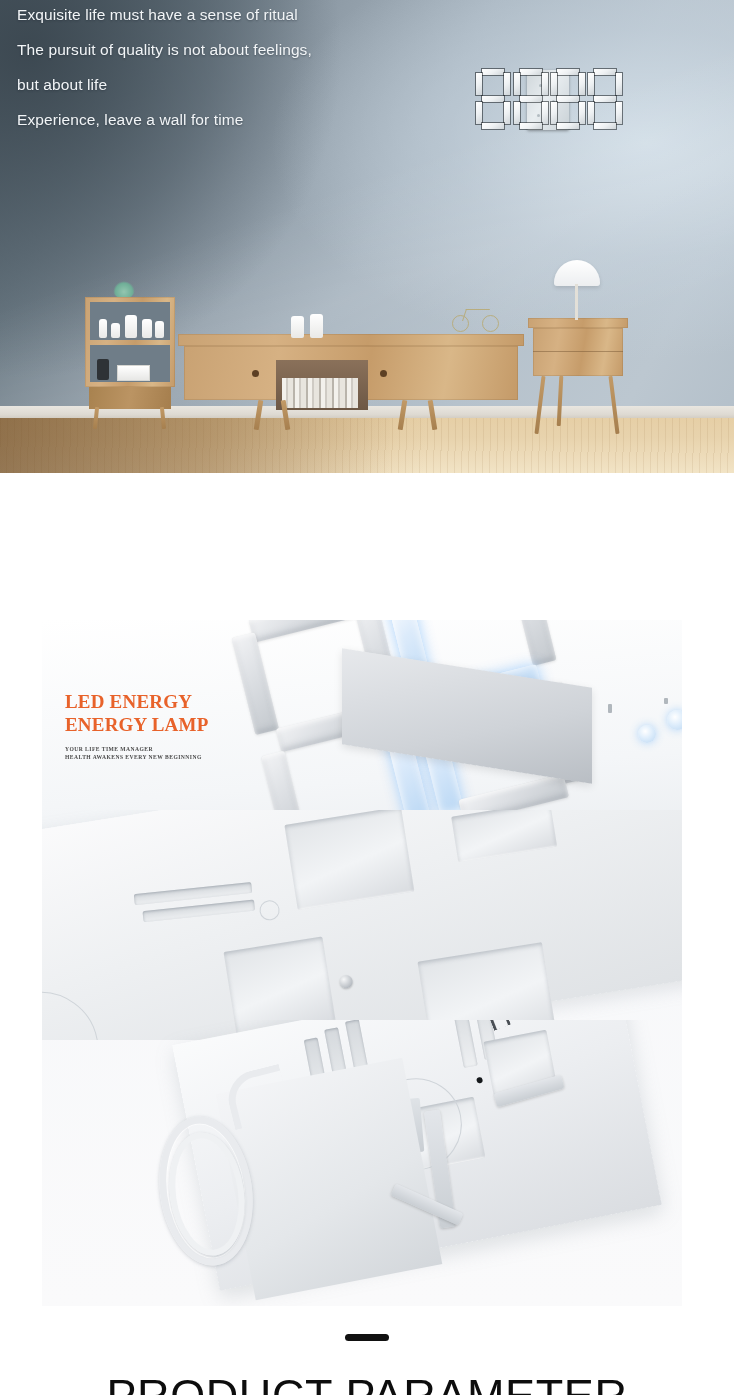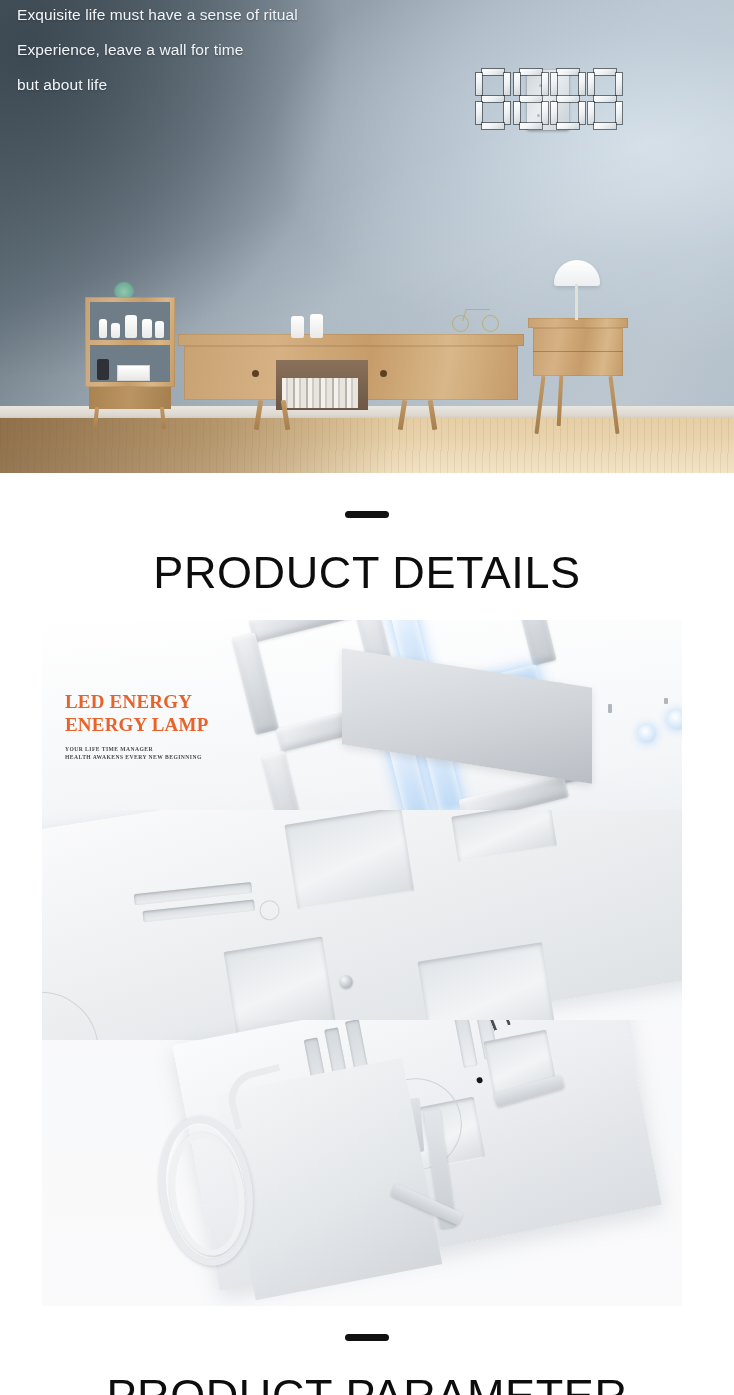--- a/index.html
+++ b/index.html
@@ -234,22 +234,23 @@
 
 <div class="page">
 
   <div class="hero">
     <div class="hero-wall"></div>
     <div class="hero-baseboard"></div>
     <div class="hero-floor"></div>
 
     <div class="hero-copy">
       <div class="hero-line">Exquisite life must have a sense of ritual</div>
+      <div class="hero-line">The pursuit of quality is not about feelings,</div>
+      <div class="hero-line">but about life</div>
       <div class="hero-line">Experience, leave a wall for time</div>
-      <div class="hero-line">but about life</div>
     </div>
 
     <div class="wall-clock">
       <div class="wc-plate">
         <div class="wc-dot" style="left:12px;top:14px"></div>
         <div class="wc-dot" style="left:25px;top:30px"></div>
         <div class="wc-dot" style="left:10px;top:44px"></div>
       </div>
       <div class="digit d0">
         <div class="seg seg-h s-a"></div>
@@ -335,24 +336,20 @@
         <div style="position:absolute;left:0;top:23px;width:90px;height:1px;background:rgba(110,80,46,0.45)"></div>
       </div>
       <div class="leg" style="position:absolute;left:10px;top:58px;width:4px;height:58px;transform:rotate(7deg)"></div>
       <div class="leg" style="position:absolute;left:84px;top:58px;width:4px;height:58px;transform:rotate(-7deg)"></div>
       <div class="leg" style="position:absolute;left:30px;top:58px;width:4px;height:50px;transform:rotate(3deg)"></div>
     </div>
     <div class="lamp-shade"></div>
     <div class="lamp-pole"></div>
   </div>
 
-  <div class="sec-head" style="margin-top:38px;">
-    <div class="dash"></div>
-    <div class="sec-title" style="margin-top:26px;">PRODUCT DETAILS</div>
-  </div>
 
   <div class="collage">
 
     <div class="panel p1">
       <div class="p1-bg"></div>
       <div class="bigclock">
         <div class="bigdigit bd1">
           <div class="bseg bseg-h bs-a off"></div>
           <div class="bseg bseg-v bs-f off"></div>
           <div class="bseg bseg-v bs-b off"></div>

